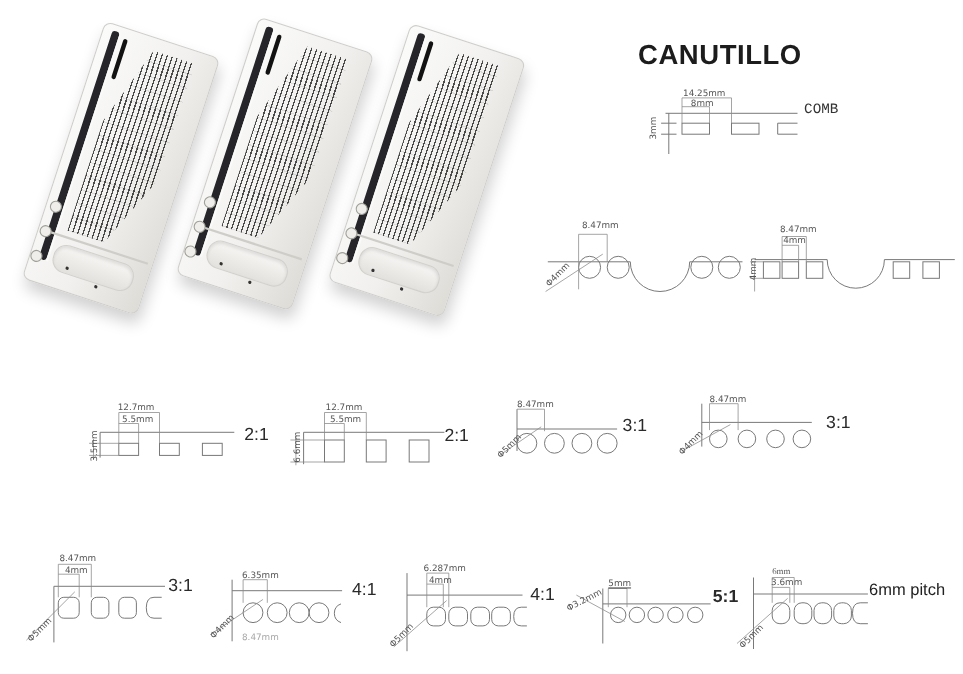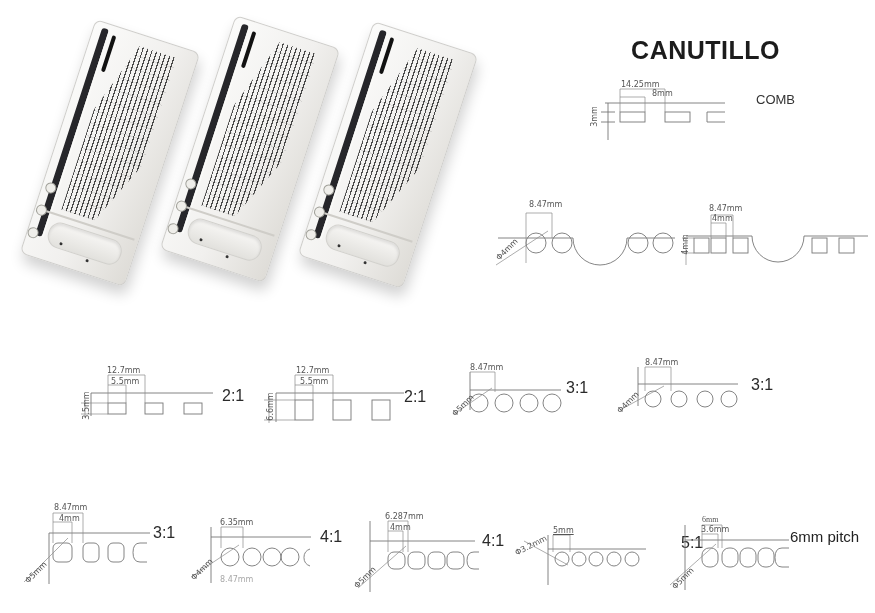--- a/index.html
+++ b/index.html
@@ -1,19 +1,19 @@
 <!DOCTYPE html>
 <html><head>
 <meta charset="utf-8">
 <style>
   html,body{margin:0;padding:0;background:#fff;}
   #canvas{position:relative;width:875px;height:613px;background:#ffffff;overflow:hidden;
           font-family:"Liberation Sans",sans-serif;}
   .title{position:absolute;font-weight:800;font-size:25px;letter-spacing:.5px;color:#1c1c1c;
-         text-align:right;white-space:nowrap;}
+         text-align:left;white-space:nowrap;}
   .dim{position:absolute;font-size:8px;color:#555;font-family:"DejaVu Sans",sans-serif;white-space:nowrap;}
   .dim.faint{color:#a8a8a8;}
   .vlab{position:absolute;font-size:8px;color:#555;font-family:"DejaVu Sans",sans-serif;
         width:34px;text-align:center;transform:rotate(-90deg);white-space:nowrap;}
   .dlab{position:absolute;font-size:8px;color:#555;font-family:"DejaVu Sans",sans-serif;
         width:34px;text-align:center;transform:rotate(-45deg);white-space:nowrap;}
   .ratio{position:absolute;font-size:16px;color:#2a2a2a;white-space:nowrap;}
   .note{position:absolute;font-size:15px;color:#222;white-space:nowrap;}
   .comb{position:absolute;font-size:13px;color:#333;white-space:nowrap;}
   svg{position:absolute;overflow:visible;}
@@ -93,23 +93,23 @@
     <polyline points="140,34 122,34 122,44 140,44"></polyline>
     <g>
       <line class="d" x1="35" y1="11" x2="80" y2="11"></line>
       <line class="d" x1="35" y1="11" x2="35" y2="34"></line>
       <line class="d" x1="80" y1="11" x2="80" y2="34"></line>
       <line class="d" x1="35" y1="19" x2="60" y2="19"></line>
       <line class="d" x1="60" y1="19" x2="60" y2="34"></line>
     </g>
   </svg>
   <span class="dim" style="left:621px;top:80px;">14.25mm</span>
-  <span class="dim" style="left:652px;top:89px;">8mm</span>
+  <span class="dim" style="left:628px;top:89px;">8mm</span>
   <span class="vlab" style="left:577px;top:112px;">3mm</span>
-  <span class="comb" style="left:756px;top:92px;">COMB</span>
+  <span class="comb" style="left:731px;top:92px;font-family:Liberation Mono, monospace;">COMB</span>
 
   <svg style="left:488px;top:193px;" width="197" height="80">
     <path d="M10,45 H85 A27,27 0 0 0 139,45 H187"></path>
     <g>
       <circle cx="48" cy="50" r="10"></circle>
         <circle cx="74" cy="50" r="10"></circle>
       <circle cx="150" cy="50" r="10"></circle>
         <circle cx="175" cy="50" r="10"></circle>
     </g>
     <line class="d" x1="38" y1="20" x2="64" y2="20"></line>
@@ -292,21 +292,21 @@
         <circle cx="108" cy="38" r="7"></circle>
       <circle cx="126" cy="38" r="7"></circle>
     </g>
     <line class="d" x1="47" y1="14" x2="64" y2="14"></line>
     <line class="d" x1="47" y1="14" x2="47" y2="31"></line>
     <line class="d" x1="64" y1="14" x2="64" y2="31"></line>
     <line class="d" x1="18" y1="20" x2="62" y2="44"></line>
   </svg>
   <span class="dim" style="left:553px;top:526px;text-decoration:underline;">5mm</span>
   <span class="dlab" style="left:511px;top:541px;transform:rotate(-27deg);width:40px;">Φ3.2mm</span>
-  <span class="ratio" style="left:681px;top:534px;">5:1</span>
+  <span class="ratio" style="left:648px;top:534px;font-weight:bold;">5:1</span>
 
   <svg style="left:656px;top:511px;" width="219" height="89">
     <line x1="29" y1="29" x2="133" y2="29"></line>
     <line x1="29" y1="14" x2="29" y2="79"></line>
     <g>
       <rect x="46" y="37" width="16" height="19" rx="7"></rect>
       <rect x="66" y="37" width="16" height="19" rx="7"></rect>
       <rect x="84" y="37" width="16" height="19" rx="7"></rect>
       <rect x="102" y="37" width="16" height="19" rx="7"></rect>
       <path d="M133,37 H126 Q119,37 119,46.5 Q119,56 126,56 H133"></path>

